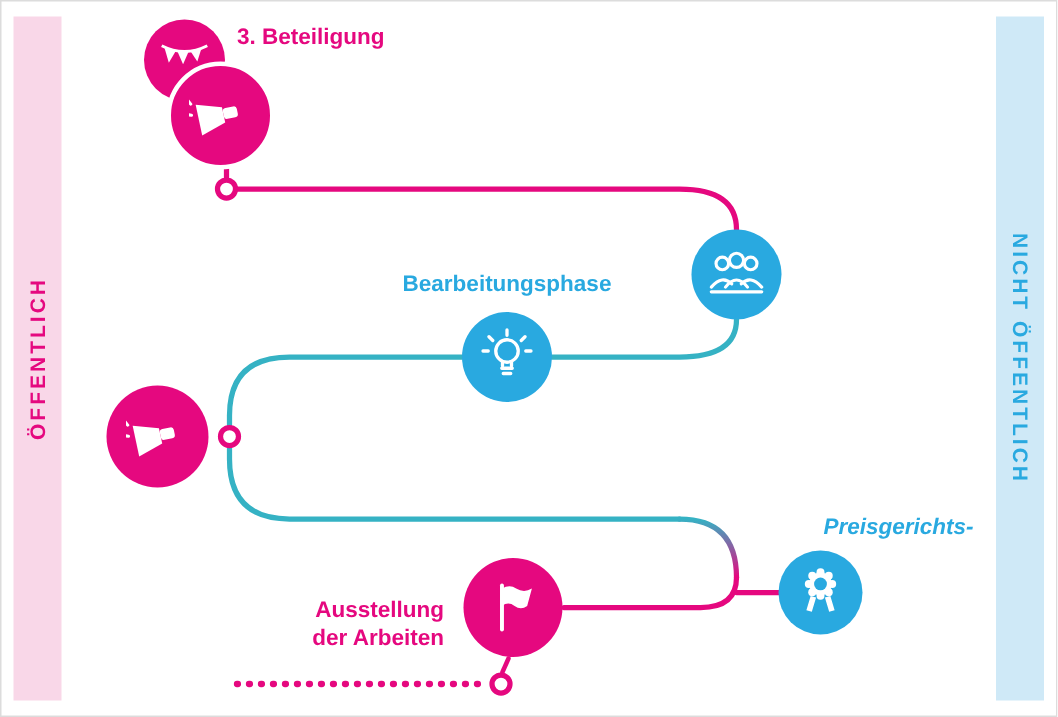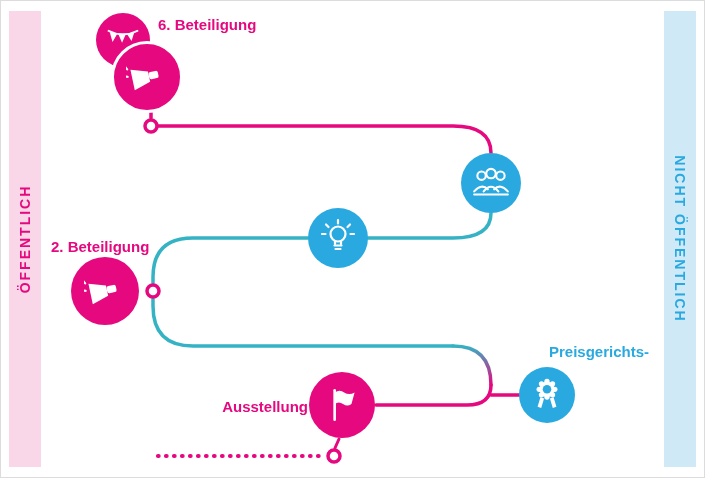--- a/index.html
+++ b/index.html
@@ -138,30 +138,31 @@
   </div>
 
   <div class="badge pinkbg" style="left:308px;top:371px;width:66px;height:66px;">
     <svg width="42" height="42" viewBox="0 0 40 40">
       <line x1="13" y1="6" x2="13" y2="34" stroke="#fff" stroke-width="2.5" stroke-linecap="round"></line>
       <path d="M13,8 Q18,5 22,8 Q27,11 32,8 L29,19 Q25,22 21,19 Q17,16 13,19 Z" fill="#fff"></path>
     </svg>
   </div>
 
   <div class="label pink" style="left:157px;top:14px;">
-    <span>6. Beteiligung</span>
+    <span>3. Beteiligung</span>
   </div>
 
 
-
-  <div class="label pink" style="left:50px;top:236px;">
-    <span>2. Beteiligung</span>
+  <div class="label blue center" style="left:237px;top:179px;width:200px;">
+    <span>Bearbeitungsphase</span>
   </div>
 
-  <div class="label blue right" style="right:55px;top:341px;">
+
+  <div class="label blue right" style="right:55px;top:341px;font-style:italic;">
     <span>Preisgerichts-</span>
   </div>
 
-  <div class="label pink right" style="right:396px;top:396px;">
+  <div class="label pink right" style="right:408px;top:396px;">
     <span>Ausstellung</span>
+    <span>der Arbeiten</span>
   </div>
 
 </div>
 
 </body></html>

